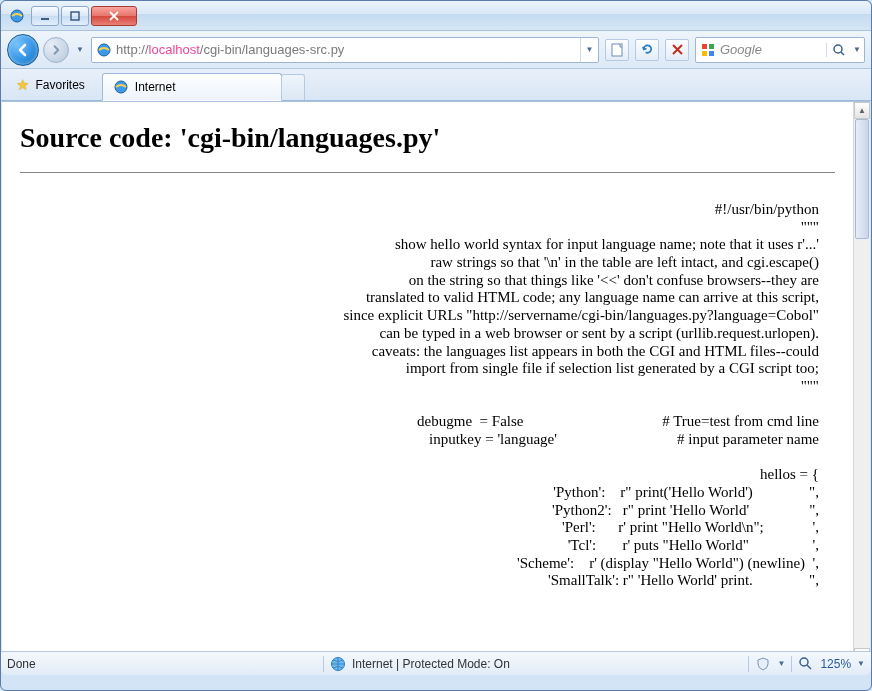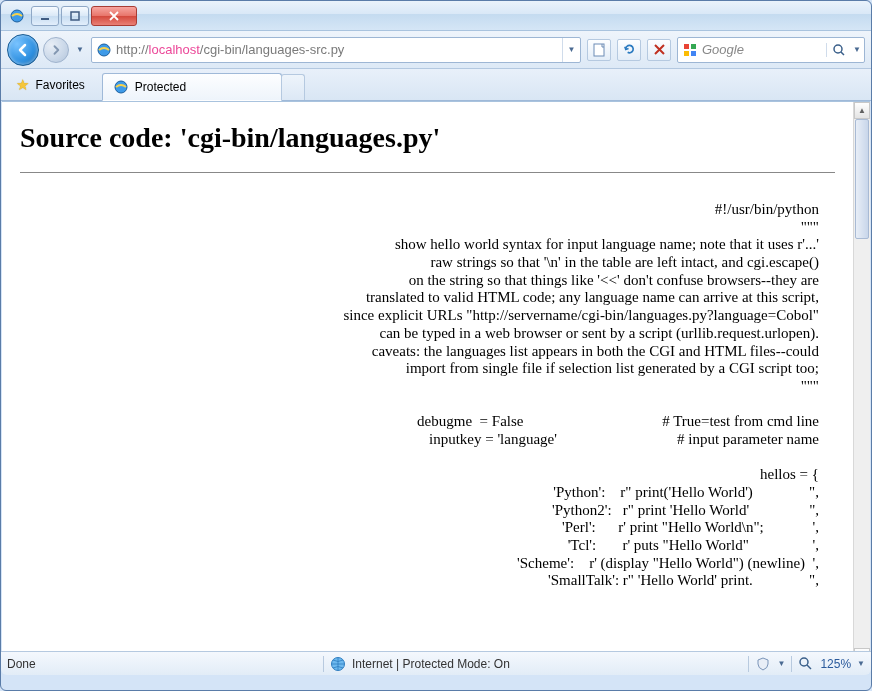--- a/index.html
+++ b/index.html
@@ -111,21 +111,21 @@
     background: linear-gradient(to bottom, #fdfeff, #e3edf8);
     display: flex; align-items: center; justify-content: center;
     margin-left: 2px;
     border-radius: 2px;
     cursor: default;
     font-size: 11px;
     color: #3a5f8a;
   }
   .small-btn.stop { color: #c03020; font-weight: bold; }
   .search-container {
-    width: 188px;
+    width: 170px;
     display: flex;
     align-items: center;
     height: 26px;
     background: #fff;
     border: 1px solid #9db6d4;
     border-radius: 2px;
     margin-left: 2px;
   }
   .google-icon {
     width: 16px; height: 16px; margin: 0 4px;
@@ -374,21 +374,21 @@
 <div class="tabbar">
   <div class="fav-btn">
     <span class="star">★</span>
     <span>Favorites</span>
   </div>
   <div class="tab">
     <svg class="ie-logo" width="16" height="16" viewBox="0 0 16 16">
       <circle cx="8" cy="8" r="6" fill="#3e9ae8" stroke="#1c5f9e"></circle>
       <path d="M3 8 Q8 4 13 8" stroke="#f8d24b" stroke-width="2" fill="none"></path>
     </svg>
-    <span>Protected</span>
+    <span>Internet</span>
   </div>
   <div class="tab-new"></div>
 </div>
 
 <div class="content-frame">
   <div class="page">
     <h1>Source code: 'cgi-bin/languages.py'</h1>
     <hr>
     <pre>#!/usr/bin/python
 """

